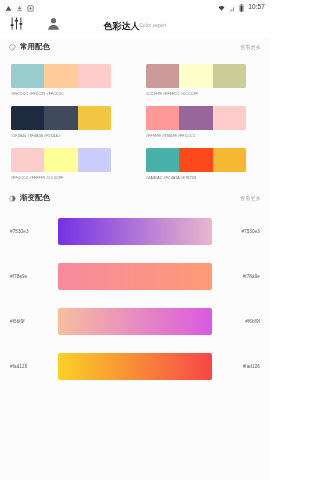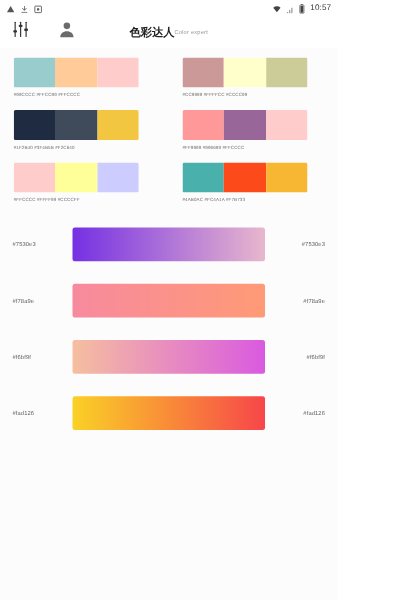--- a/index.html
+++ b/index.html
@@ -155,20 +155,29 @@
     <div class="appbar-right">
       <span>
         <svg width="15" height="15" viewBox="0 0 24 24">
           <circle cx="12" cy="7.5" r="4.2" fill="#6b6b6b"></circle>
           <path d="M3.5 22c0-4.8 3.9-7.6 8.5-7.6s8.5 2.8 8.5 7.6z" fill="#6b6b6b"></path>
         </svg>
       </span>
     </div>
   </div>
 
+  <div class="section-hd">
+    <span class="sec-ico">
+      <svg width="7" height="7" viewBox="0 0 24 24">
+        <path d="M12 2.5C6.5 2.5 2.2 6.6 2.2 12S6.5 21.5 12 21.5c1.6 0 2.6-1 2.6-2.1 0-.6-.3-1-.7-1.4-.4-.4-.6-.8-.6-1.3 0-1 .9-1.8 2-1.8h1.4c2.9 0 5.1-2.2 5.1-5.1 0-4-4.2-7.3-9.8-7.3z" fill="none" stroke="#6e6e6e" stroke-width="1.8"></path>
+      </svg>
+    </span>
+    <span class="sec-title">常用配色</span>
+    <span class="sec-more">查看更多</span>
+  </div>
 
   <div class="palette-grid">
 
     <div class="palette-card">
       <div class="swatches">
         <span style="background:#99CCCC"></span>
         <span style="background:#FFCC99"></span>
         <span style="background:#FFCCCC"></span>
       </div>
       <div class="palette-codes">#99CCCC #FFCC99 #FFCCCC</div>
@@ -214,20 +223,30 @@
       <div class="swatches">
         <span style="background:#4AB0AC"></span>
         <span style="background:#FC4A1A"></span>
         <span style="background:#F7B733"></span>
       </div>
       <div class="palette-codes">#4AB0AC #FC4A1A #F7B733</div>
     </div>
 
   </div>
 
+  <div class="section-hd">
+    <span class="sec-ico">
+      <svg width="7" height="7" viewBox="0 0 24 24">
+        <circle cx="12" cy="12" r="9.2" fill="none" stroke="#6e6e6e" stroke-width="1.8"></circle>
+        <path d="M12 2.8a9.2 9.2 0 010 18.4z" fill="#6e6e6e"></path>
+      </svg>
+    </span>
+    <span class="sec-title">渐变配色</span>
+    <span class="sec-more">查看更多</span>
+  </div>
 
   <div class="grad-list">
 
     <div class="grad-row">
       <span class="grad-code">#7530e3</span>
       <span class="grad-bar" style="background:linear-gradient(90deg,#7530e3,#e8b7cd)"></span>
       <span class="grad-code right">#7530e3</span>
     </div>
 
     <div class="grad-row">

